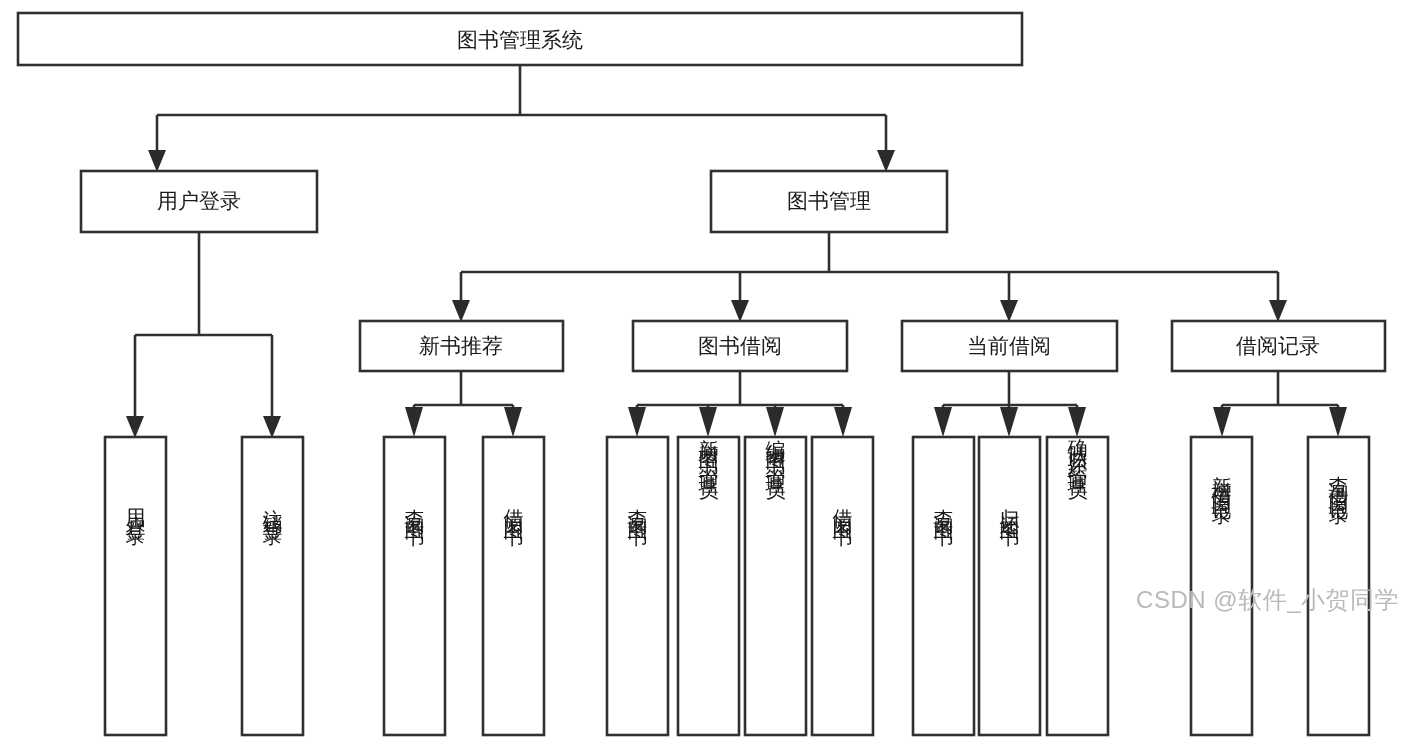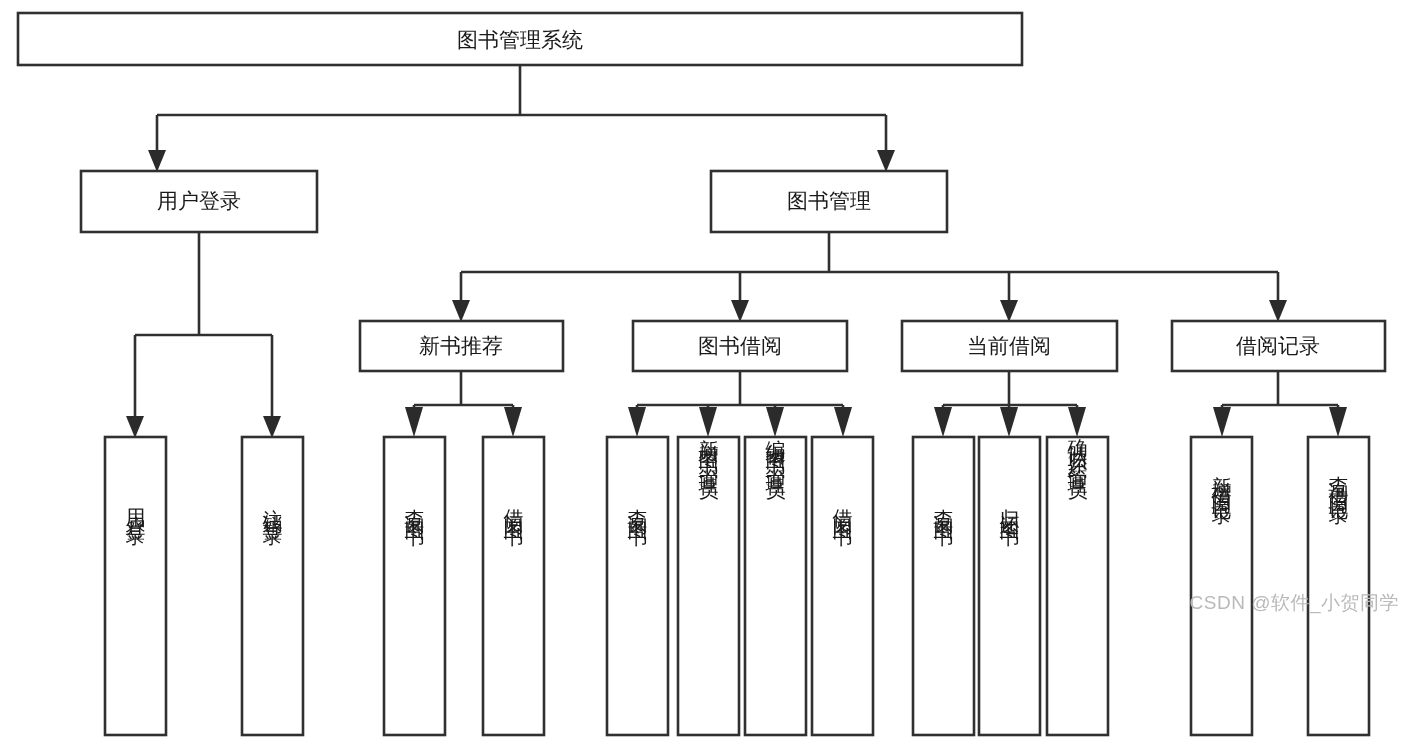--- a/index.html
+++ b/index.html
@@ -50,21 +50,21 @@
     font-family: "Liberation Sans", "DejaVu Sans", sans-serif;
     font-size: 20px;
     fill: #1a1a1a;
     text-anchor: middle;
   }
   .watermark {
     position: absolute;
     right: 6px;
     bottom: 4px;
     font-family: "Liberation Sans", "DejaVu Sans", sans-serif;
-    font-size: 19px;
+    font-size: 24px;
     color: #b9b9b9;
     letter-spacing: 0.5px;
     white-space: nowrap;
     user-select: none;
   }
 </style>
 </head>
 <body>
 
 <div id="diagram-root">

